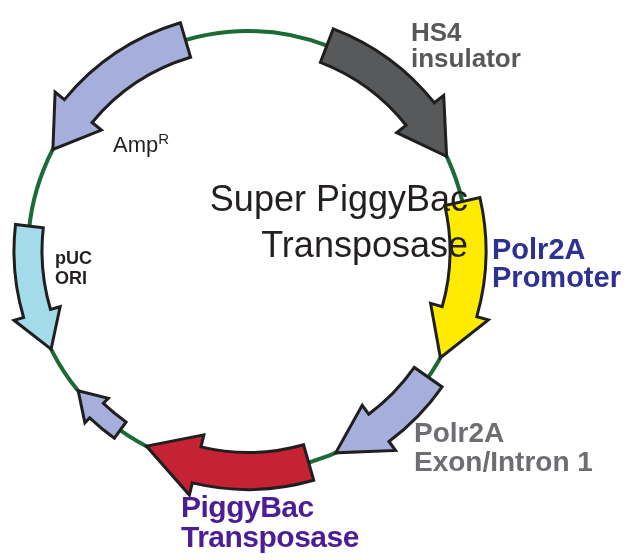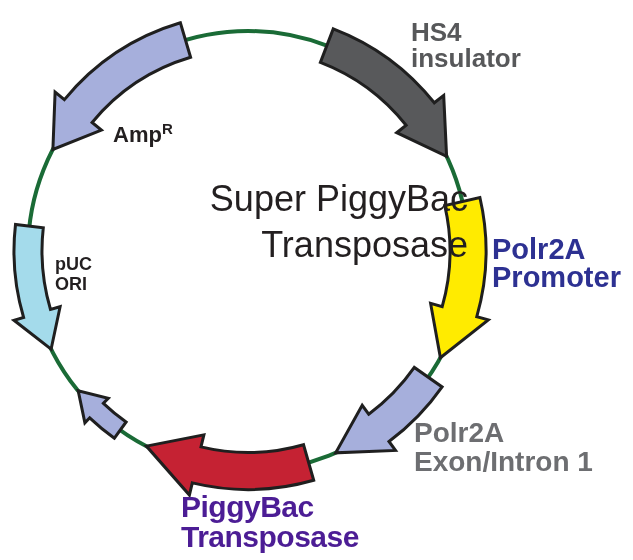--- a/index.html
+++ b/index.html
@@ -18,22 +18,22 @@
     white-space: pre-line;
     font-family: "Liberation Sans", sans-serif;
     font-weight: bold;
     line-height: 1.0;
   }
   .lbl-hs4        { left: 411px; top: 19px;  font-size: 26px; line-height: 1.0; }
   .lbl-promoter   { left: 492px; top: 235px; font-size: 29px; line-height: 0.98; }
   .lbl-exon       { left: 414px; top: 419px; font-size: 28px; line-height: 1.03; }
   .lbl-transposase{ left: 181px; top: 492px; font-size: 30px; line-height: 1.0; letter-spacing: -0.5px; }
   .lbl-sv40       { left: 72px;  top: 439px; font-size: 20px; line-height: 1.16; font-weight: 600; }
-  .lbl-puc        { left: 55px;  top: 255px; font-size: 18px; line-height: 1.1;  font-weight: 600; }
-  .lbl-ampr       { left: 113px; top: 121px; font-size: 22px; font-weight: 700; white-space: nowrap; }
+  .lbl-puc        { left: 55px;  top: 249px; font-size: 18px; line-height: 1.1;  font-weight: 600; }
+  .lbl-ampr       { left: 113px; top: 131px; font-size: 22px; font-weight: 400; white-space: nowrap; }
   .lbl-ampr sup   { font-size: 15px; }
   #center-title {
     position: absolute;
     left: 92px; top: 176px; width: 376px;
     text-align: right;
     font-weight: normal;
   }
   .title-big   { font-size: 36px; line-height: 1.28; }
   .title-small { font-size: 29px; line-height: 1.2; }
 </style>

